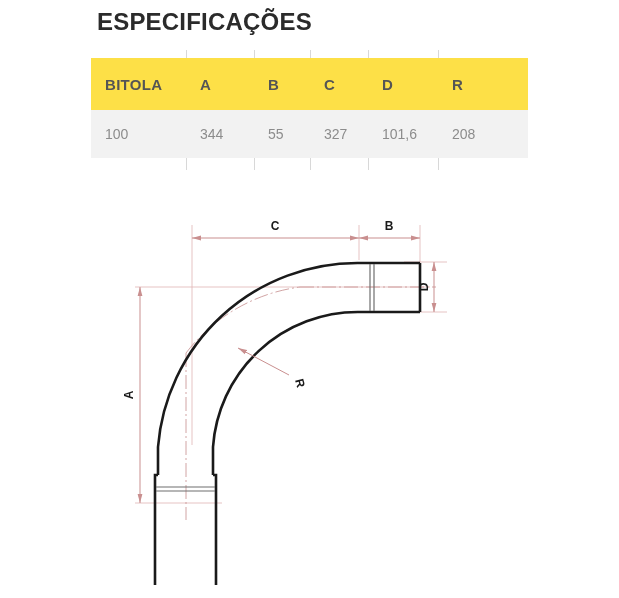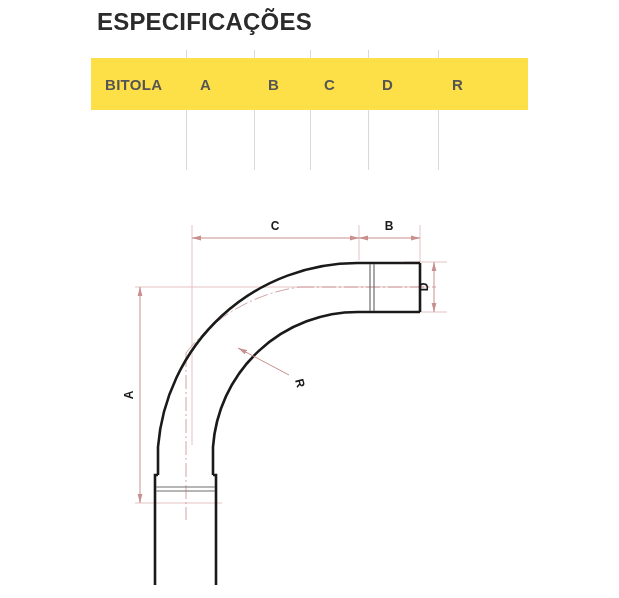--- a/index.html
+++ b/index.html
@@ -121,20 +121,28 @@
 
   <div class="tbl-row" id="header-row">
     <div class="cell hcell c0">BITOLA</div>
     <div class="cell hcell c1">A</div>
     <div class="cell hcell c2">B</div>
     <div class="cell hcell c3">C</div>
     <div class="cell hcell c4">D</div>
     <div class="cell hcell c5">R</div>
   </div>
 
+  <div class="tbl-row" id="data-row">
+    <div class="cell dcell c0">100</div>
+    <div class="cell dcell c1">344</div>
+    <div class="cell dcell c2">55</div>
+    <div class="cell dcell c3">327</div>
+    <div class="cell dcell c4">101,6</div>
+    <div class="cell dcell c5">208</div>
+  </div>
 </div>
 
 <div id="tech-drawing">
 <svg width="619" height="400" viewBox="0 0 619 400" xmlns="http://www.w3.org/2000/svg">
 
   <defs>
     <marker id="arrL" markerWidth="10" markerHeight="8" refX="9" refY="4" orient="auto" markerUnits="userSpaceOnUse">
       <path d="M9,4 L0,1.6 L0,6.4 Z" fill="#c98f8f"></path>
     </marker>
     <marker id="arrR" markerWidth="10" markerHeight="8" refX="1" refY="4" orient="auto" markerUnits="userSpaceOnUse">

